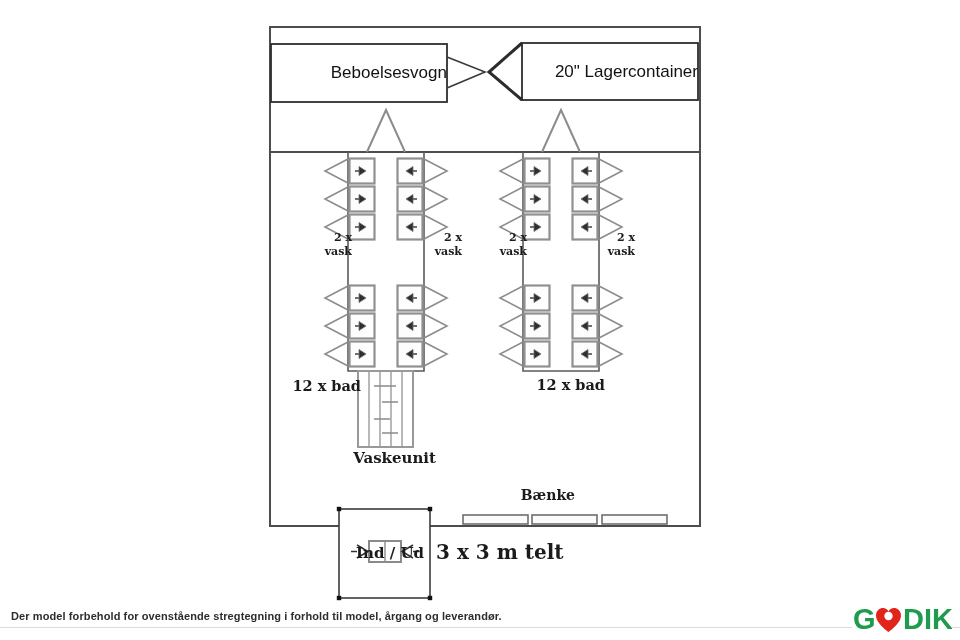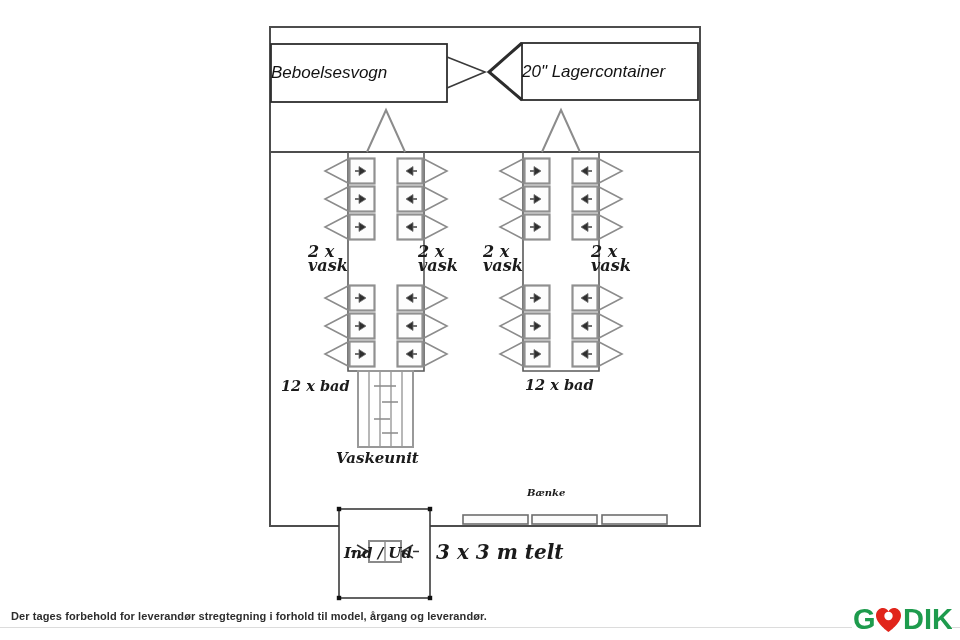--- a/index.html
+++ b/index.html
@@ -1,21 +1,21 @@
 <!DOCTYPE html>
 <html><head>
 <meta charset="utf-8">
 <style>
   html,body{margin:0;padding:0;}
   .page{position:relative;width:960px;height:640px;background:#ffffff;overflow:hidden;
         font-family:"Liberation Sans",sans-serif;}
-  .lbl{position:absolute;text-align:left;color:#1c1c1c;white-space:nowrap;font-style:italic;}
+  .lbl{position:absolute;text-align:right;color:#1c1c1c;white-space:nowrap;}
   .serif{font-family:"DejaVu Serif",serif;font-weight:bold;color:#1b1b1b;}
   .sans-box{font-family:"Liberation Sans",sans-serif;font-weight:500;color:#121212;}
-  .sink{width:44px;top:245px;font-size:16px;line-height:13.5px;}
+  .sink{width:44px;top:231px;font-size:11px;line-height:13.5px;}
   .sink span{display:block;}
   .footer-rule{position:absolute;left:0;top:627px;width:960px;height:1px;background:#dcdcdc;}
   .footer-text{position:absolute;left:11px;top:610px;font-size:11px;font-weight:bold;
                color:#2d2d2d;letter-spacing:0.1px;}
   .logo{position:absolute;left:852px;top:599px;}
   
   .outer{fill:#ffffff;stroke:#4d4d4d;stroke-width:2;}
   .divline{stroke:#4d4d4d;stroke-width:2;}
   .box{fill:#ffffff;stroke:#2e2e2e;stroke-width:1.8;}
   .arrow-thin{fill:none;stroke:#3a3a3a;stroke-width:1.6;}
@@ -131,29 +131,29 @@
   <div class="lbl serif sink" style="left:591px;">
     <span>2 x</span>
     <span>vask</span>
   </div>
 
   <div class="lbl serif" style="left:281px;top:377px;width:80px;font-size:14.5px;">12 x bad</div>
   <div class="lbl serif" style="left:525px;top:376px;width:80px;font-size:14.5px;">12 x bad</div>
 
   <div class="lbl serif" style="left:336px;top:449px;width:100px;font-size:15px;">Vaskeunit</div>
 
-  <div class="lbl serif" style="left:527px;top:487px;width:80px;font-size:10px;">Bænke</div>
+  <div class="lbl serif" style="left:495px;top:487px;width:80px;font-size:14px;">Bænke</div>
 
   <div class="lbl serif" style="left:436px;top:540px;width:100px;font-size:20px;">3 x 3 m telt</div>
 
 
   <div class="lbl serif" style="left:344px;top:544px;width:80px;font-size:15px;">Ind / Ud</div>
 
   <div class="footer-rule"></div>
-  <div class="footer-text">Der tages forbehold for leverandør stregtegning i forhold til model, årgang og leverandør.</div>
+  <div class="footer-text">Der model forbehold for ovenstående stregtegning i forhold til model, årgang og leverandør.</div>
 
   <svg class="logo" width="100" height="38" viewBox="0 0 100 38">
     <rect x="0" y="0" width="100" height="38" fill="#ffffff"></rect>
     <text x="1" y="30" font-family="Liberation Sans, sans-serif" font-size="29" font-weight="bold" fill="#1E9B4D">G</text>
     <g>
       <path d="M36.5,33 C36.5,33 24,24.5 24,16.5 C24,11.6 27.7,9 31,9 C33.3,9 35.6,10.4 36.5,12.4 C37.4,10.4 39.7,9 42,9 C45.3,9 49,11.6 49,16.5 C49,24.5 36.5,33 36.5,33 Z" fill="#E1251B"></path>
       <circle cx="36.5" cy="17" r="4.2" fill="#ffffff"></circle>
     </g>
     <text x="51" y="30" font-family="Liberation Sans, sans-serif" font-size="29" font-weight="bold" fill="#1E9B4D">DIK</text>
   </svg>

